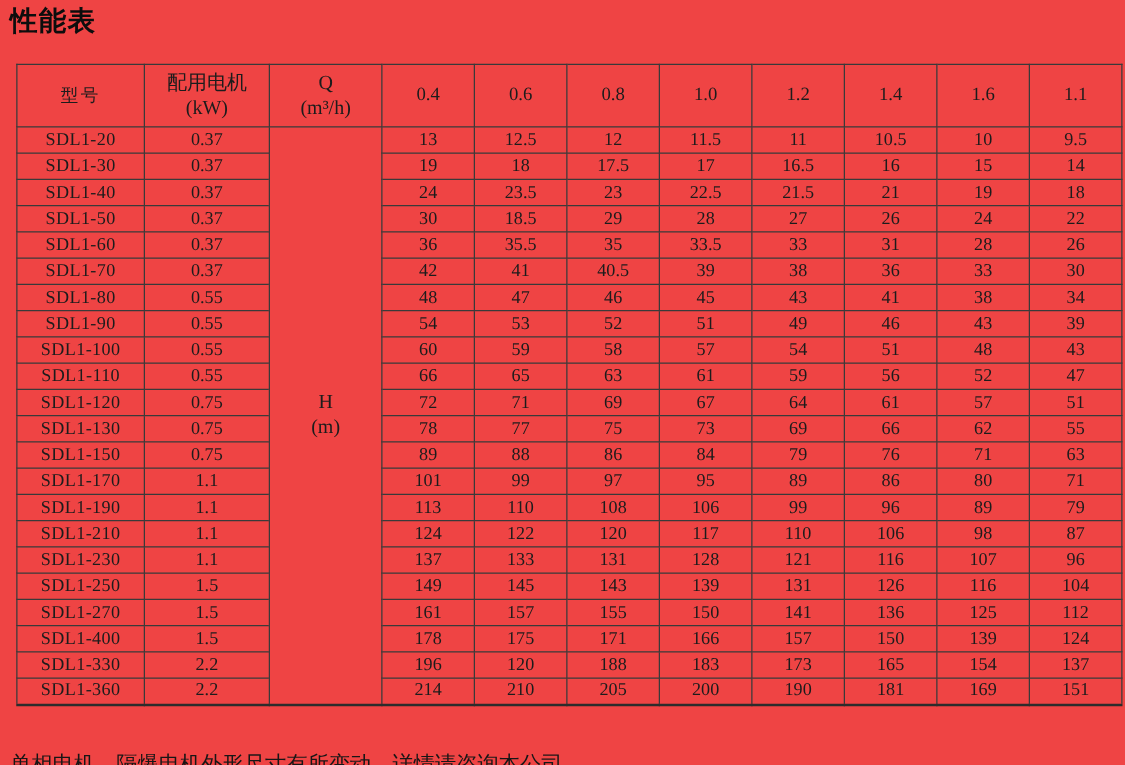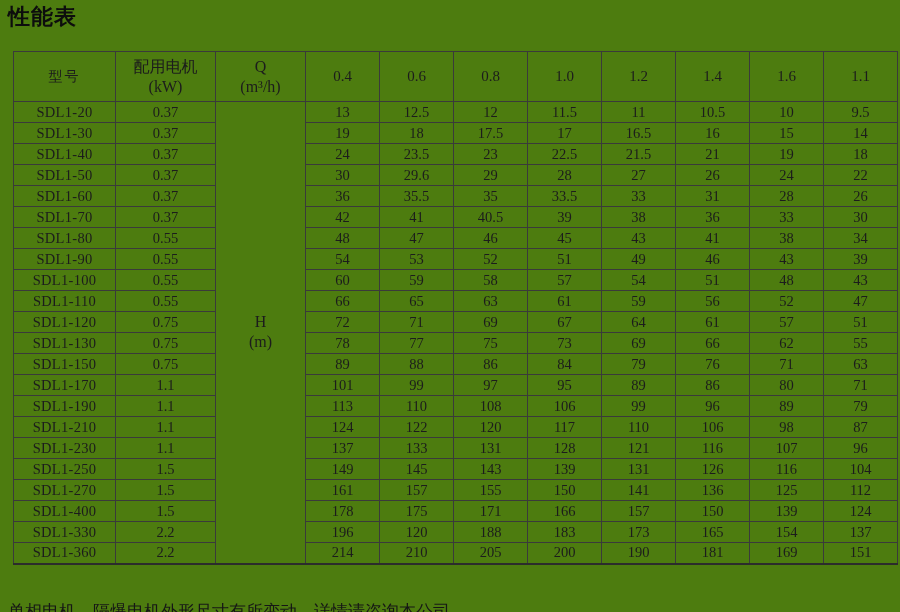--- a/index.html
+++ b/index.html
@@ -4,21 +4,21 @@
 <style>
   html, body {
     margin: 0;
     padding: 0;
     background: #ffffff;
   }
   .page {
     position: relative;
     width: 900px;
     height: 612px;
-    background: #4d7c0f;
+    background: #ef4444;
     font-family: "Liberation Serif", serif;
     color: #1c1c1c;
     overflow: hidden;
   }
   .title {
     position: absolute;
     left: 8px;
     top: 2px;
     margin: 0;
     font-family: "DejaVu Sans", sans-serif;
@@ -148,21 +148,21 @@
           <td class="val-td">22.5</td>
           <td class="val-td">21.5</td>
           <td class="val-td">21</td>
           <td class="val-td">19</td>
           <td class="val-td no-right">18</td>
         </tr>
         <tr>
           <td class="model-td">SDL1-50</td>
           <td class="kw-td">0.37</td>
           <td class="val-td">30</td>
-          <td class="val-td">29.6</td>
+          <td class="val-td">18.5</td>
           <td class="val-td">29</td>
           <td class="val-td">28</td>
           <td class="val-td">27</td>
           <td class="val-td">26</td>
           <td class="val-td">24</td>
           <td class="val-td no-right">22</td>
         </tr>
         <tr>
           <td class="model-td">SDL1-60</td>
           <td class="kw-td">0.37</td>

